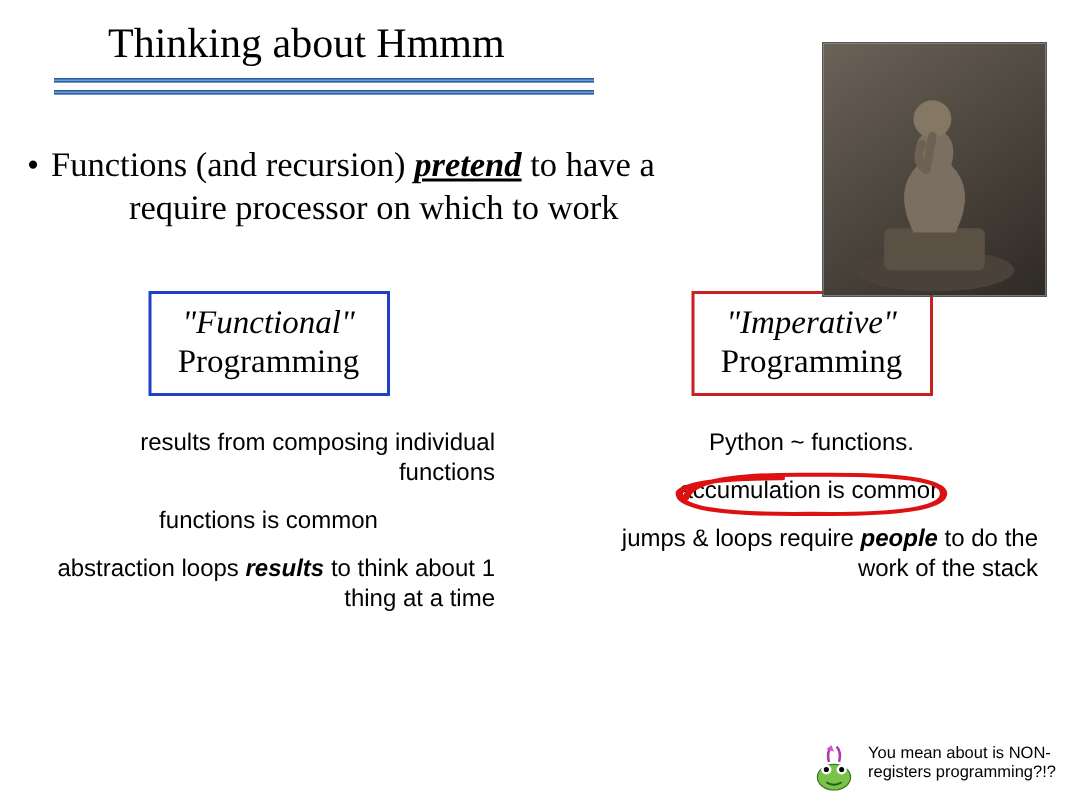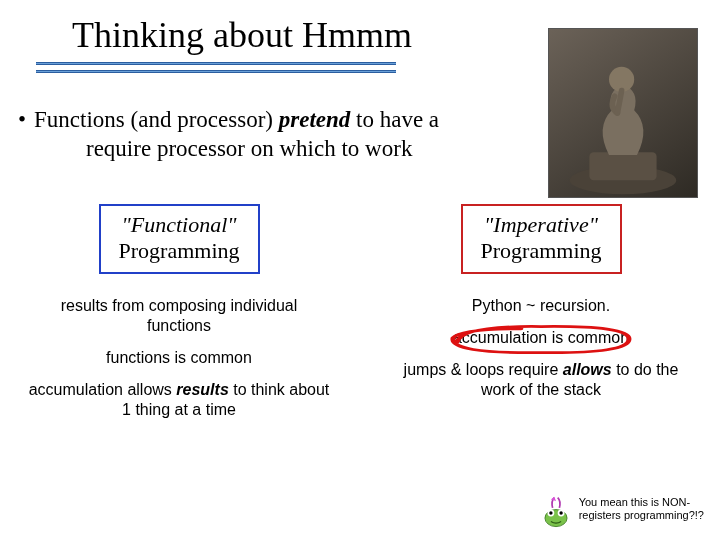--- a/index.html
+++ b/index.html
@@ -6,21 +6,21 @@
   body {
     width: 720px;
     height: 540px;
     background: #fff;
     font-family: "Times New Roman", Times, serif;
     color: #000;
     position: relative;
     overflow: hidden;
   }
   .title {
-    font-size: 36px;
+    font-size: 28px;
     text-align: left;
     padding: 14px 0 6px 72px;
     font-weight: normal;
   }
   .rule {
     height: 14px;
     margin: 0 0 0 36px;
     width: 360px;
     position: relative;
   }
@@ -34,21 +34,21 @@
   }
   .rule .bar.top { top: 0; }
   .rule .bar.bot { top: 8px; }
   .bullet {
     font-size: 23px;
     padding: 30px 220px 0 18px;
     line-height: 1.25;
   }
   .bullet .dot { padding-right: 8px; }
   .bullet .indent { display: block; padding-left: 68px; }
-  .pretend { font-style: italic; font-weight: bold; }
+  .pretend { font-style: italic; font-weight: bold; text-decoration: underline; }
   .thinker {
     position: absolute;
     top: 28px; right: 22px;
     width: 150px; height: 170px;
     background: linear-gradient(145deg, #6b6258, #2e2a24);
     border: 1px solid #555;
     display: flex; align-items: flex-end; justify-content: center;
     overflow: hidden;
   }
   .thinker svg { width: 100%; height: 100%; }
@@ -69,21 +69,21 @@
     font-size: 22px;
     line-height: 1.2;
     margin-bottom: 14px;
   }
   .box.blue { border: 2px solid #2140c8; }
   .box.red  { border: 2px solid #c82121; }
   .box .style-name { font-style: italic; }
   .note {
     font-family: Arial, Helvetica, sans-serif;
     font-size: 16px;
-    text-align: center;
+    text-align: right;
     line-height: 1.25;
     margin: 8px 0 4px 0;
   }
   .note .hb { font-style: italic; font-weight: bold; }
   .circled-wrap { position: relative; display: inline-block; }
   .circled-wrap svg.scribble {
     position: absolute;
     left: -12px; top: -6px;
     width: calc(100% + 24px);
     height: calc(100% + 14px);
@@ -119,65 +119,65 @@
     <ellipse cx="50" cy="108" rx="38" ry="10" fill="#4a4238"></ellipse>
     <rect x="26" y="88" width="48" height="20" rx="3" fill="#5a5044"></rect>
     <path d="M40 90 Q30 70 42 58 Q38 44 50 40 Q62 44 58 58 Q70 70 60 90 Z" fill="#7a6f60"></path>
     <circle cx="49" cy="36" r="9" fill="#847763"></circle>
     <path d="M44 48 Q40 56 46 60" stroke="#6c6152" stroke-width="4" fill="none" stroke-linecap="round"></path>
     <path d="M46 60 Q48 50 49 44" stroke="#6c6152" stroke-width="4" fill="none" stroke-linecap="round"></path>
   </svg>
 </div>
 
 <div class="bullet">
-  <span class="dot">•</span><span>Functions (and processor) </span><span class="pretend">pretend</span><span> to have a</span>
+  <span class="dot">•</span><span>Functions (and recursion) </span><span class="pretend">pretend</span><span> to have a</span>
   <span class="indent">require processor on which to work</span>
 </div>
 
 <div class="cols">
   <div class="col">
     <div class="box blue">
       <div class="style-name">"Functional"</div>
       <div>Programming</div>
     </div>
     <div class="note">results from composing individual functions</div>
     <div class="note">functions is common</div>
     <div class="note">
-      <span>accumulation allows </span><span class="hb">results</span><span> to think about 1 thing at a time</span>
+      <span>abstraction loops </span><span class="hb">results</span><span> to think about 1 thing at a time</span>
     </div>
   </div>
 
   <div class="col">
     <div class="box red">
       <div class="style-name">"Imperative"</div>
       <div>Programming</div>
     </div>
-    <div class="note">Python ~ recursion.</div>
+    <div class="note">Python ~ functions.</div>
     <div class="note">
       <span class="circled-wrap">
         <span>accumulation is common</span>
         <svg class="scribble" viewBox="0 0 100 30" preserveAspectRatio="none">
           <path d="M8 18 Q10 3 50 4 Q94 3 94 15 Q94 28 50 27 Q4 28 6 14 Q10 6 40 6" fill="none" stroke="#d11" stroke-width="2.4" stroke-linecap="round"></path>
         </svg>
       </span>
     </div>
     <div class="note">
-      <span>jumps &amp; loops require </span><span class="hb">allows</span><span> to do the work of the stack</span>
+      <span>jumps &amp; loops require </span><span class="hb">people</span><span> to do the work of the stack</span>
     </div>
   </div>
 </div>
 
 <div class="footer">
   <svg class="alien" viewBox="0 0 40 40">
     <ellipse cx="20" cy="26" rx="13" ry="10" fill="#7ac24a" stroke="#3a7a1f" stroke-width="1"></ellipse>
     <circle cx="14" cy="20" r="4" fill="#fff"></circle>
       <circle cx="14" cy="20" r="2" fill="#000"></circle>
     <circle cx="26" cy="20" r="4" fill="#fff"></circle>
       <circle cx="26" cy="20" r="2" fill="#000"></circle>
     <path d="M14 30 Q20 34 26 30" stroke="#2a5a14" stroke-width="1.5" fill="none"></path>
     <path d="M16 14 Q14 6 18 2 M24 14 Q26 6 22 2" stroke="#b038b0" stroke-width="2" fill="none"></path>
     <path d="M14 4 L18 1 L20 6 Z" fill="#d850d8"></path>
   </svg>
   <div class="foot-text">
-    <div>You mean this is NON-</div>
+    <div>You mean about is NON-</div>
     <div>registers programming?!?</div>
   </div>
 </div>
 
 </body></html>

